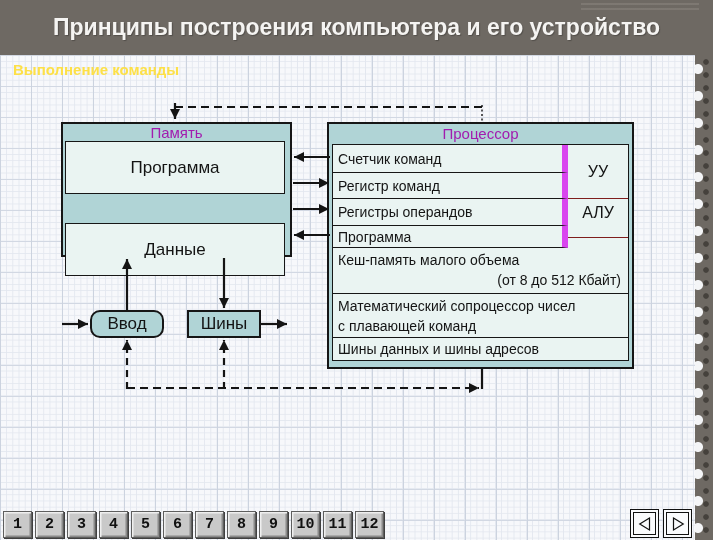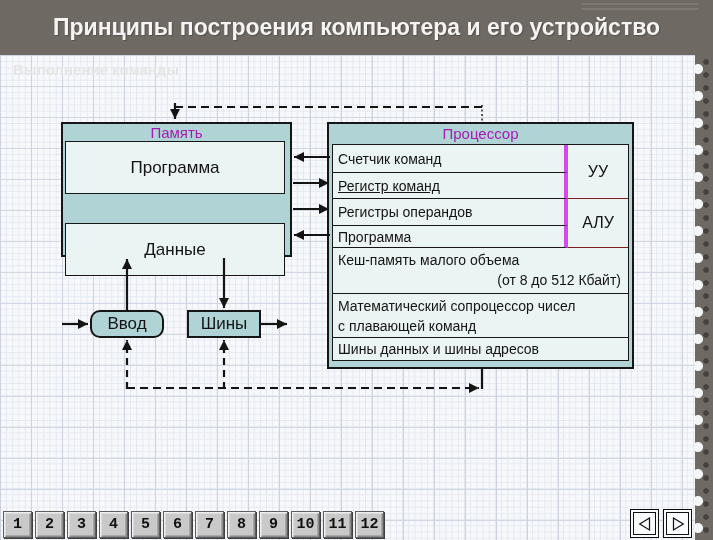--- a/index.html
+++ b/index.html
@@ -36,21 +36,21 @@
   .edge-strip {
     position:absolute; right:0; top:55px; width:18px; height:485px;
     background-color:#6e6963;
     background-image:
       radial-gradient(circle at 3px 14px, #f4f5f7 0 4.5px, rgba(0,0,0,0) 5.5px),
       radial-gradient(circle at 11px 7px, #45413c 0 2.4px, rgba(0,0,0,0) 3.2px);
     background-size: 18px 27px, 18px 13px;
   }
   .subtitle {
     position:absolute; left:13px; top:61px;
-    font-size:15px; font-weight:bold; color:#e5e5e5;
+    font-size:15px; font-weight:bold; color:#fde047;
   }
   
   .tealbox {
     position:absolute; background:#b0d4d6; border:2px solid #161616;
   }
   .band { text-align:center; font-size:15px; color:#a21caf; }
   .cell {
     position:absolute; background:#eaf4f2; border:1px solid #161616;
     display:flex; align-items:center; justify-content:center;
   }
@@ -59,34 +59,34 @@
   .mem-cell-1 { left:2px; top:17px;  width:220px; height:53px; font-size:17px; }
   .mem-cell-2 { left:2px; top:69px;  width:220px; height:53px; font-size:17px;margin-top:30px; }
 
   .processor-box { left:327px; top:122px; width:307px; height:247px; }
   .processor-box .band { line-height:19px; }
   .ptable {
     position:absolute; left:3px; top:20px; width:297px; height:217px;
     border:1px solid #161616; background:#eaf4f2;
   }
   .prow {
-    position:absolute; left:0; width:235px; border-right:4px solid #d946ef;
+    position:absolute; left:0; width:235px; border-right:6px solid #d946ef;
     border-bottom:1px solid #161616; display:flex; align-items:center;
     padding-left:5px; font-size:14px;
   }
   .prow-1 { top:0;    height:28px; }
-  .prow-2 { top:28px; height:26px;text-decoration:underline; }
+  .prow-2 { top:28px; height:26px; }
   .prow-3 { top:54px; height:27px; }
   .prow-4 { top:81px; height:22px; }
   .ucell {
     position:absolute; left:235px; width:60px; border-bottom:1px solid #7f1d1d;
     display:flex; align-items:center; justify-content:center; font-size:16px;
   }
   .ucell-uu  { top:0;    height:54px; }
-  .ucell-alu { top:54px; height:49px; }
+  .ucell-alu { top:44px; height:49px; }
   .wrow { position:absolute; left:0; width:295px; border-bottom:1px solid #161616;
           font-size:14px; padding:2px 5px 0 5px; }
   .wrow-cache { top:103px; height:46px; }
   .wrow-copro { top:149px; height:44px; }
   .wrow-bus   { top:193px; height:22px; border-bottom:none;
                 display:flex; align-items:center; padding-top:0; }
   .wline { display:block; line-height:20px; }
   .wline-right { text-align:right; padding-right:2px; }
 
   .io-box {

